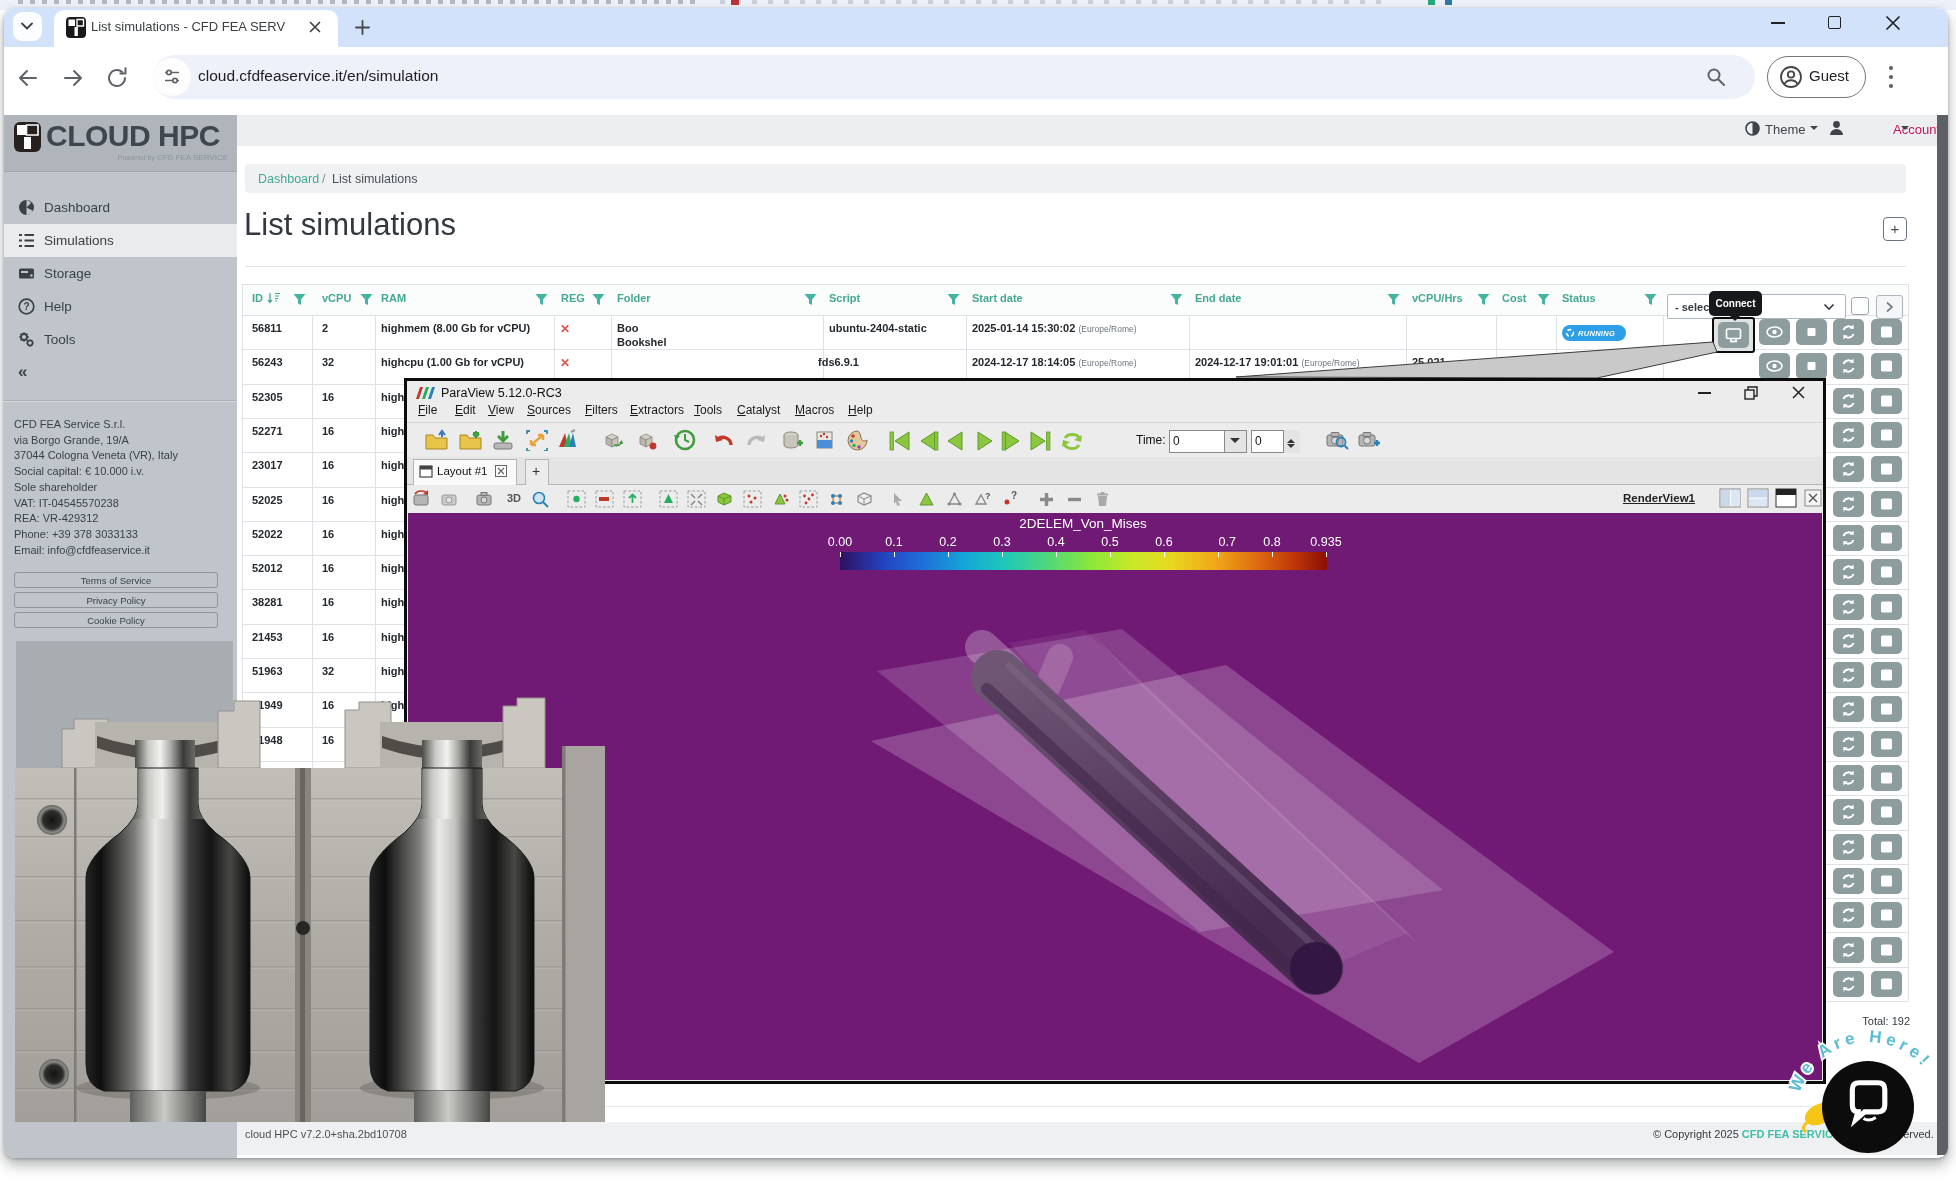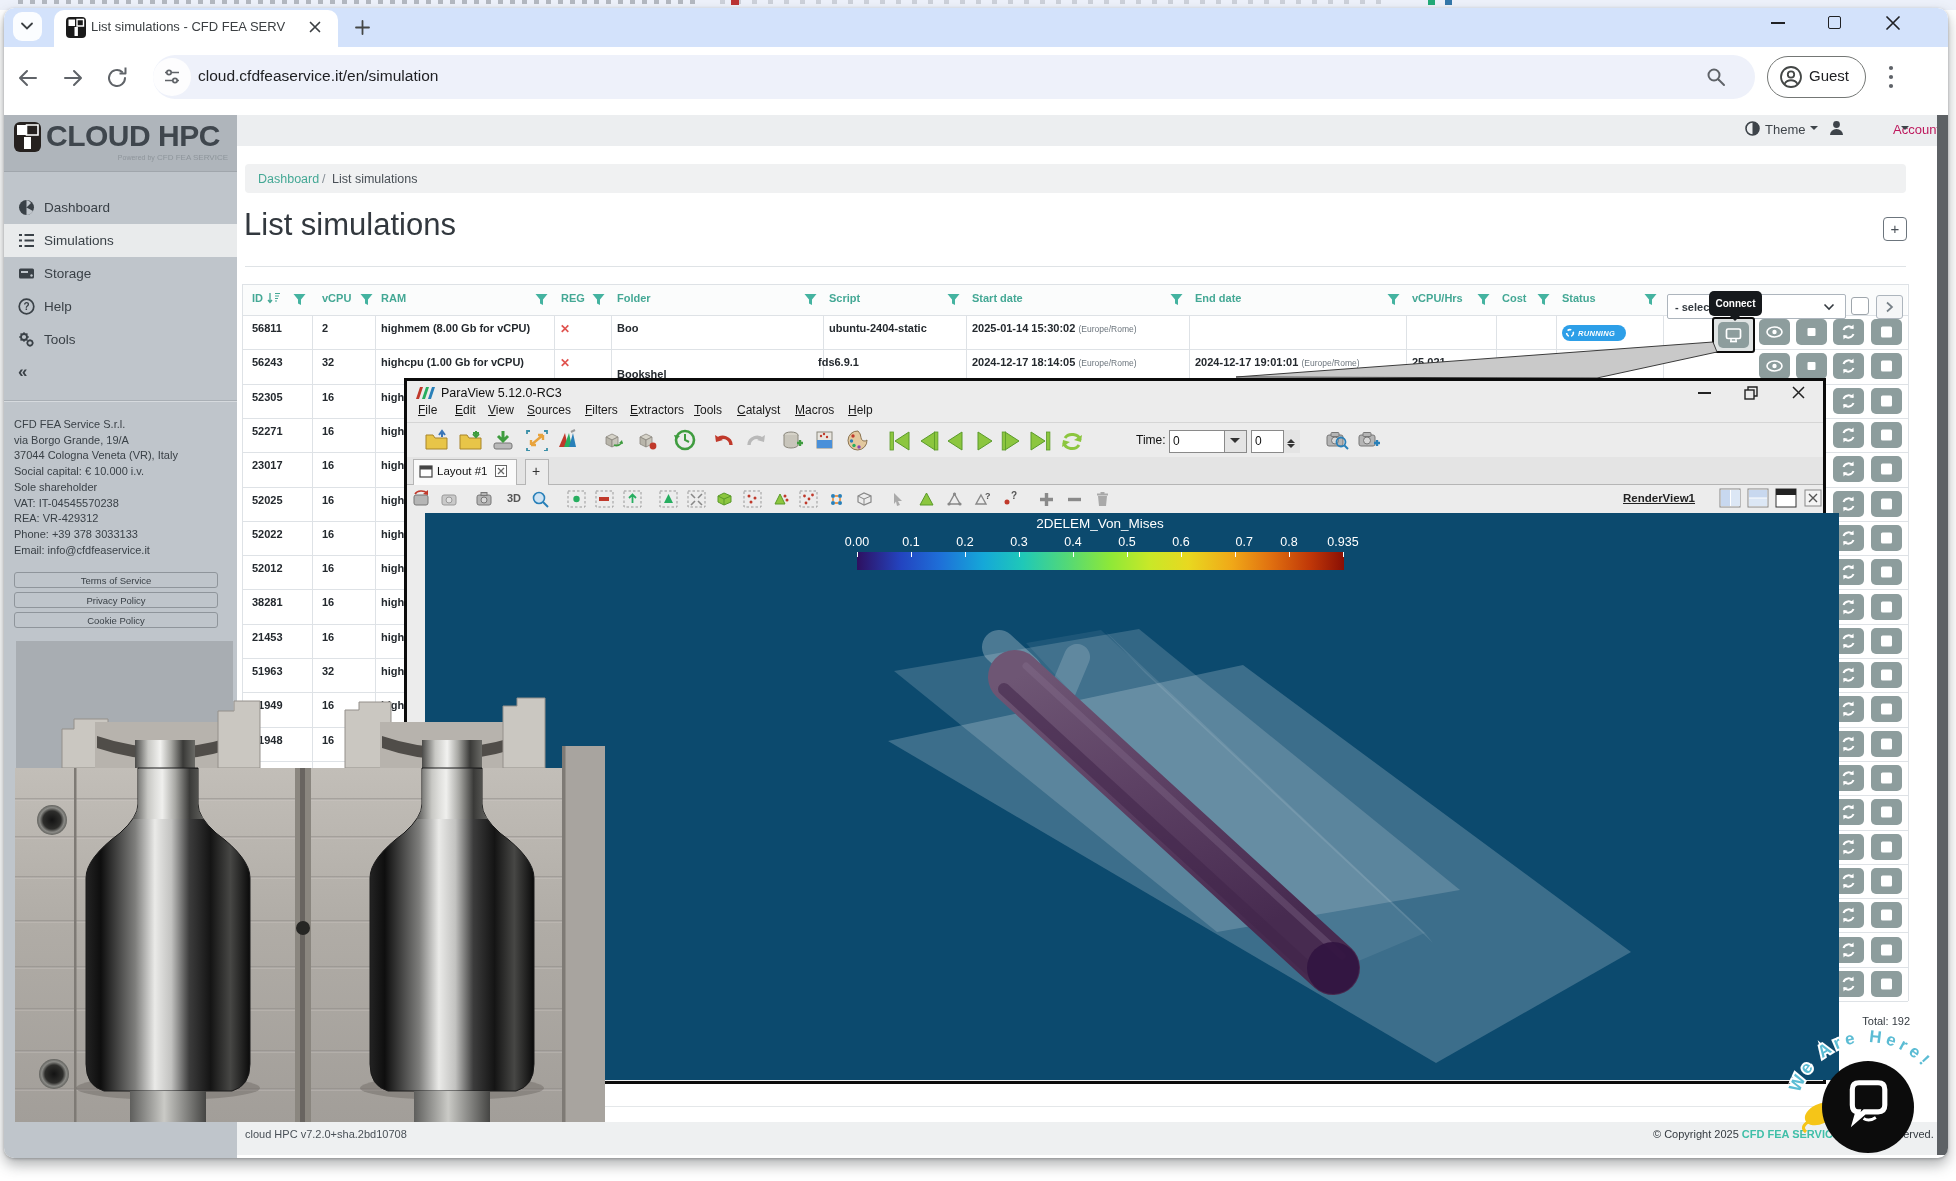--- a/index.html
+++ b/index.html
@@ -262,21 +262,21 @@
 <div class="td" style="left:322px;top:322px;">2</div>
 <div class="td" style="left:381px;top:322px;">highmem (8.00 Gb for vCPU)</div>
 <div class="td" style="left:560px;top:322px;color:#e0534f;font-size:12px;font-weight:bold;">✕</div>
 <div class="td" style="left:617px;top:322px;">Boo</div>
 <div class="td" style="left:829px;top:322px;">ubuntu-2404-static</div>
 <div class="td" style="left:972px;top:322px;">2025-01-14 15:30:02 <span class="tz">(Europe/Rome)</span></div>
 <div class="td" style="left:252px;top:356px;">56243</div>
 <div class="td" style="left:322px;top:356px;">32</div>
 <div class="td" style="left:381px;top:356px;">highcpu (1.00 Gb for vCPU)</div>
 <div class="td" style="left:560px;top:356px;color:#e0534f;font-size:12px;font-weight:bold;">✕</div>
-<div class="td" style="left:617px;top:336px;margin-top:32px;">Bookshel</div>
+<div class="td" style="left:617px;top:336px;">Bookshel</div>
 <div class="td" style="left:818px;top:356px;">fds6.9.1</div>
 <div class="td" style="left:972px;top:356px;">2024-12-17 18:14:05 <span class="tz">(Europe/Rome)</span></div>
 <div class="td" style="left:1195px;top:356px;">2024-12-17 19:01:01 <span class="tz">(Europe/Rome)</span></div>
 <div class="td" style="left:252px;top:391px;">52305</div>
 <div class="td" style="left:322px;top:391px;">16</div>
 <div class="td" style="left:381px;top:391px;">highcpu (1.00 Gb for vCPU)</div>
 <div class="td" style="left:560px;top:391px;color:#e0534f;font-size:12px;font-weight:bold;">✕</div>
 <div class="td" style="left:252px;top:425px;">52271</div>
 <div class="td" style="left:322px;top:425px;">16</div>
 <div class="td" style="left:381px;top:425px;">highcpu (1.00 Gb for vCPU)</div>
@@ -806,21 +806,21 @@
             <rect x="2" y="10.5" width="18" height="7.5" fill="#dce7f5"></rect>
           </svg>
 <svg class="abs" style="left:1368px;top:107px;" width="22" height="20" viewBox="0 0 22 20">
             <rect x="1" y="1" width="20" height="18" fill="#fff" stroke="#333"></rect>
             <rect x="1" y="1" width="20" height="6" fill="#222"></rect>
           </svg>
 <svg class="abs" style="left:1397px;top:108px;" width="18" height="18" viewBox="0 0 18 18">
             <rect x="1" y="1" width="16" height="16" fill="#f4f4f4" stroke="#888"></rect>
             <path d="M5 5 L13 13 M13 5 L5 13" stroke="#555" stroke-width="1.4"></path>
           </svg>
-<div class="abs" style="left:18px;top:132px;width:1414px;height:567px;background:#0c4a6e;overflow:hidden;">
+<div class="abs" style="left:1px;top:132px;width:1414px;height:567px;background:#701a75;overflow:hidden;">
 <div class="abs" style="left:530px;top:3px;width:290px;text-align:center;font-size:13.5px;color:#fff;">2DELEM_Von_Mises</div>
 <div class="abs" style="left:414px;top:22px;width:36px;text-align:center;font-size:12.5px;color:#fff;">0.00</div>
 <div class="abs" style="left:468px;top:22px;width:36px;text-align:center;font-size:12.5px;color:#fff;">0.1</div>
 <div class="abs" style="left:522px;top:22px;width:36px;text-align:center;font-size:12.5px;color:#fff;">0.2</div>
 <div class="abs" style="left:576px;top:22px;width:36px;text-align:center;font-size:12.5px;color:#fff;">0.3</div>
 <div class="abs" style="left:630px;top:22px;width:36px;text-align:center;font-size:12.5px;color:#fff;">0.4</div>
 <div class="abs" style="left:684px;top:22px;width:36px;text-align:center;font-size:12.5px;color:#fff;">0.5</div>
 <div class="abs" style="left:738px;top:22px;width:36px;text-align:center;font-size:12.5px;color:#fff;">0.6</div>
 <div class="abs" style="left:792px;top:22px;width:36px;text-align:right;font-size:12.5px;color:#fff;">0.7</div>
 <div class="abs" style="left:846px;top:22px;width:36px;text-align:center;font-size:12.5px;color:#fff;">0.8</div>

